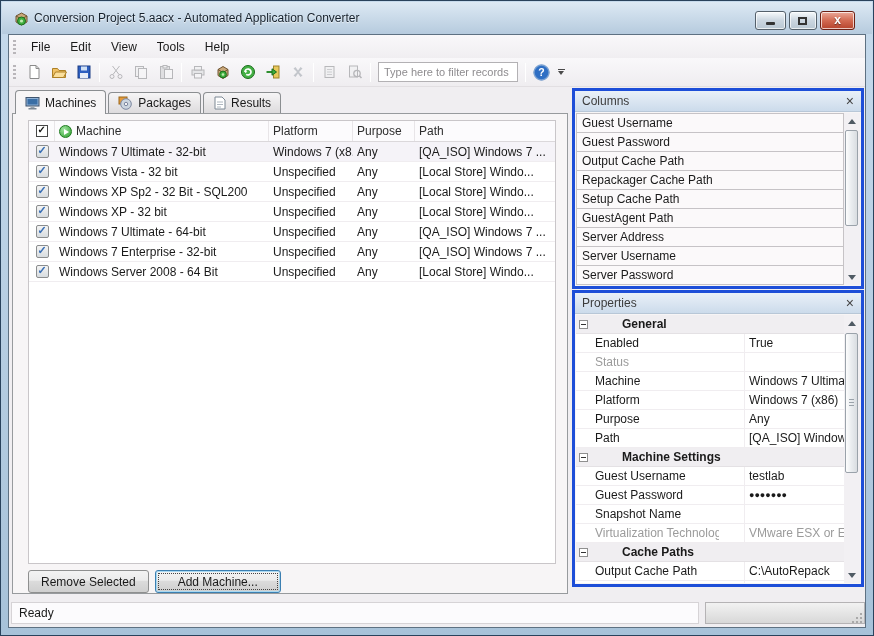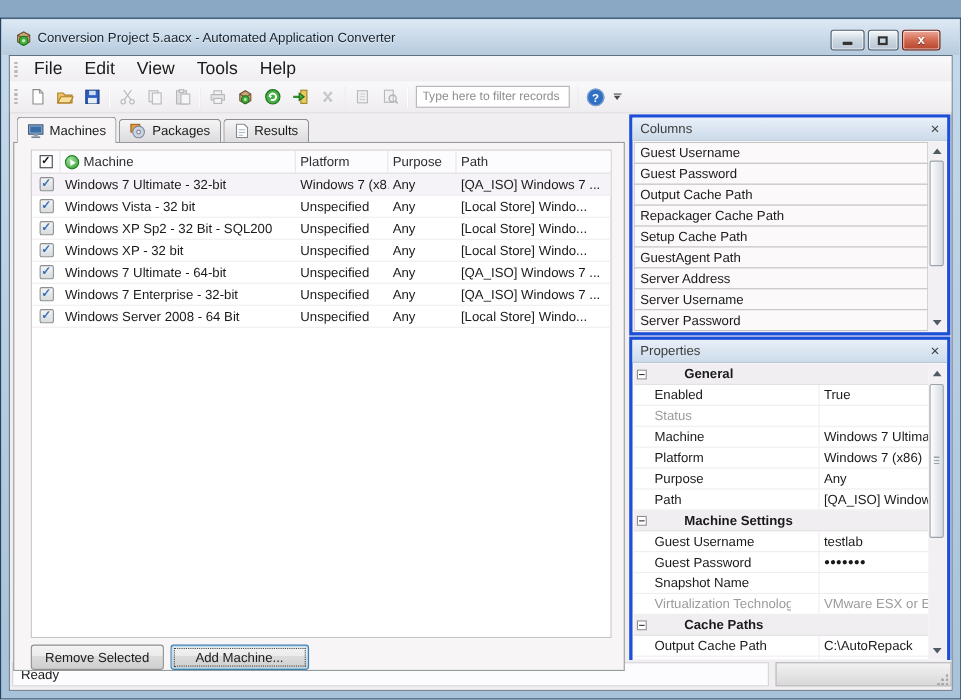--- a/index.html
+++ b/index.html
@@ -1,20 +1,20 @@
 <!DOCTYPE html>
 <html><head>
 <meta charset="utf-8">
 <style>
   * { margin:0; padding:0; box-sizing:border-box; }
   html,body { width:874px; height:636px; font-family:"Liberation Sans",sans-serif; }
   body { position:relative; background:#8aa8c4; overflow:hidden; }
 
   
-  .frame { position:absolute; inset:0; background:linear-gradient(#c6daec,#a7c2d9); border:1px solid #29425c;margin-top:16px; }
+  .frame { position:absolute; inset:0; background:linear-gradient(#c6daec,#a7c2d9); border:1px solid #29425c; }
   .titlebar { position:absolute; left:1px; right:1px; top:1px; height:32px;
               background:linear-gradient(#dde9f4,#b6cbde); }
   .title-text { position:absolute; left:32px; top:9px; font-size:12px; color:#15202c;
                 text-shadow:0 1px 1px rgba(255,255,255,.8); white-space:nowrap; }
   .app-icon { position:absolute; left:11px; top:8px; width:17px; height:17px; }
 
   .capbtn { position:absolute; top:9px; height:19px; border:1px solid #54606b; border-radius:3px;
             background:linear-gradient(#f7fafc,#cbd6e0 50%,#b9c7d3); box-shadow:inset 0 0 0 1px rgba(255,255,255,.7); }
   .btn-min { right:86px; width:31px; }
   .btn-max { right:55px; width:28px; }
@@ -26,21 +26,21 @@
                  text-shadow:0 1px 1px rgba(0,0,0,.5); }
 
   
   .client { position:absolute; left:7px; right:7px; top:33px; bottom:7px; background:#f0eef1; border:1px solid #5e7182; }
 
   
   .menubar { position:absolute; left:0; right:0; top:0; height:23px; background:linear-gradient(#f9f8fa,#f0eef1);
              display:flex; align-items:center; }
   .grip { width:3px; height:14px; margin:0 5px 0 4px;
           background:repeating-linear-gradient(#b9b6ba 0 2px, transparent 2px 4px); }
-  .menu-item { font-size:16px; color:#1a1a1a; padding:3px 10px; cursor:default; }
+  .menu-item { font-size:12px; color:#1a1a1a; padding:3px 10px; cursor:default; }
 
   
   .toolbar { position:absolute; left:0; right:0; top:23px; height:29px; background:linear-gradient(#f9f8fa,#efedf0);
              border-bottom:1px solid #e2dfe2; display:flex; align-items:center; }
   .tbtn { width:23px; height:23px; display:flex; align-items:center; justify-content:center; margin:0 1px; }
   .tbtn.disabled { opacity:.45; filter:grayscale(60%); }
   .tsep { width:1px; height:19px; background:#c7c4c8; border-right:1px solid #fff; margin:0 3px; }
   .filter-box { width:140px; height:20px; border:1px solid #b3b1b4; background:#fff; font-size:11px; color:#8a8a8a;
                 padding:0 5px; margin:0 4px; font-family:"Liberation Sans",sans-serif; }
   .filter-box::placeholder { color:#8e8c8f; }

